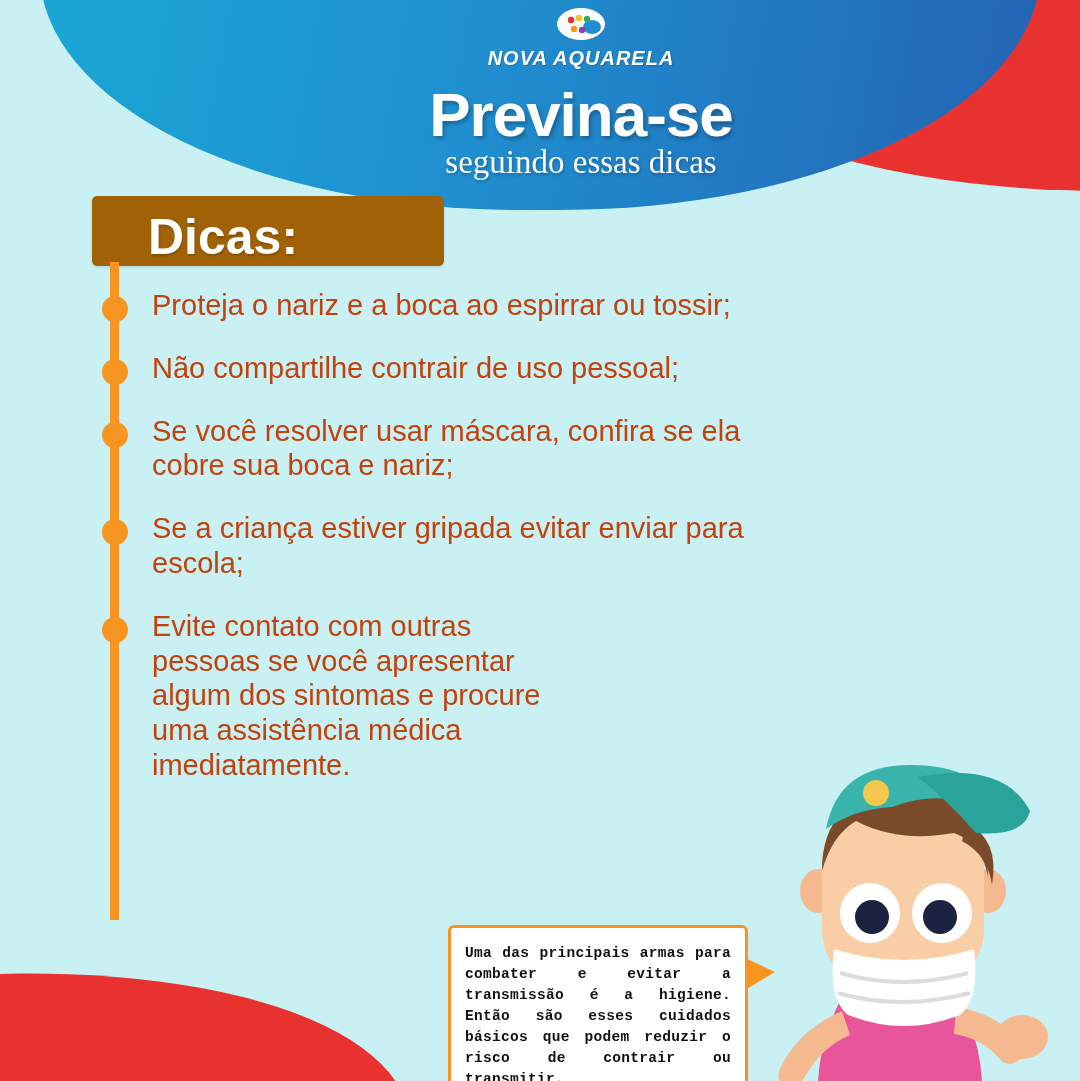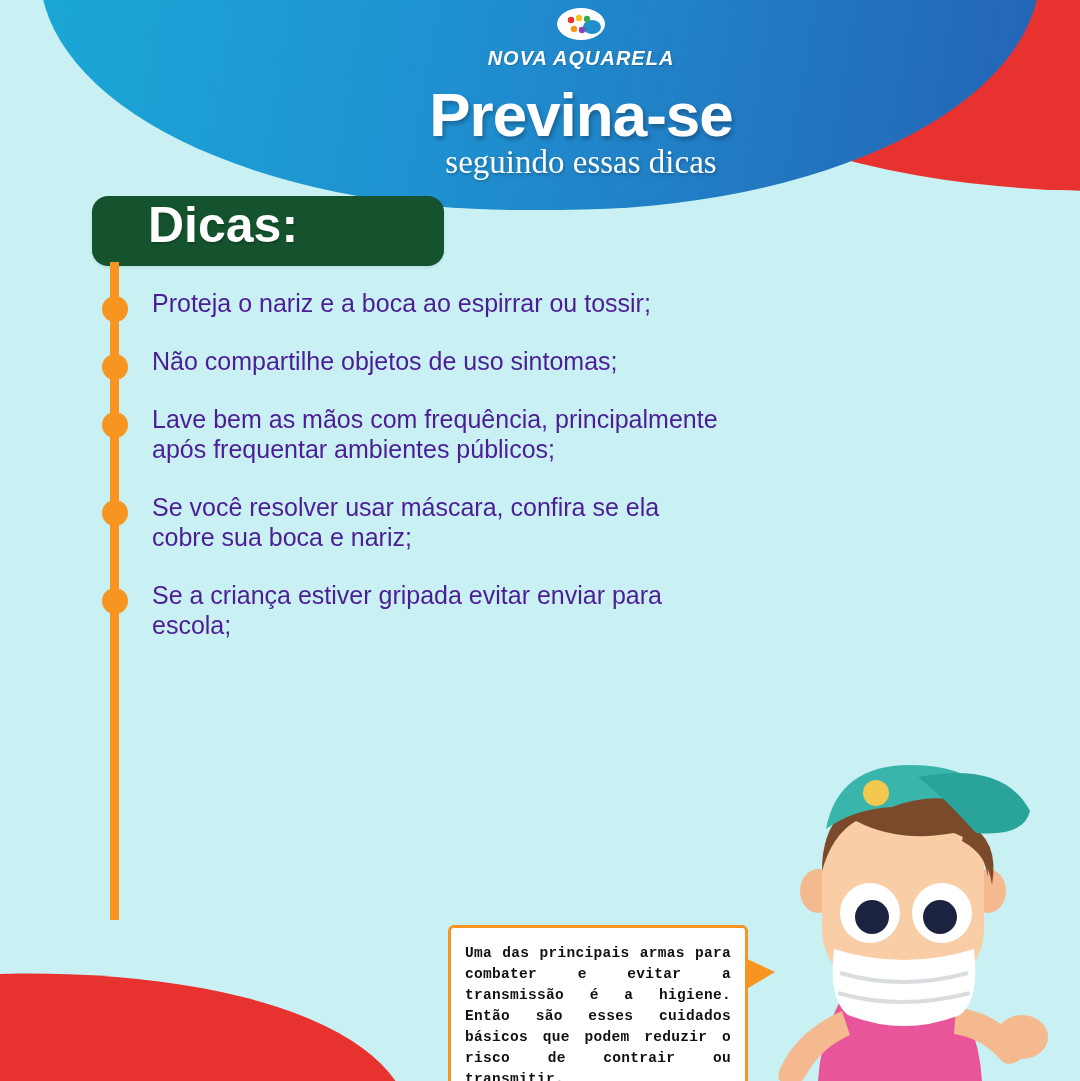--- a/index.html
+++ b/index.html
@@ -98,24 +98,24 @@
     font-family: Liberation Serif, serif;
   }
 
   
   .dicas-banner {
     position: absolute;
     top: 196px;
     left: 92px;
     width: 352px;
     height: 70px;
-    background: #14532d;
-    border-radius: 16px;
+    background: #a16207;
+    border-radius: 5px;
     display: flex;
-    align-items: flex-start;
+    align-items: flex-end;
     box-shadow: 0 2px 3px rgba(0,0,0,.08);
   }
   .dicas-banner span {
     font-size: 50px;
     font-weight: bold;
     color: #ffffff;
     margin-left: 56px;
     text-shadow: 1px 2px 2px rgba(0,0,0,.18);
   }
 
@@ -144,23 +144,23 @@
   .tip .dot {
     position: absolute;
     left: -12px;
     top: 8px;
     width: 26px;
     height: 26px;
     border-radius: 50%;
     background: #f79520;
   }
   .tip .txt {
-    font-size: 25px;
+    font-size: 29px;
     line-height: 1.2;
-    color: #4c1d95;
+    color: #c2410c;
     white-space: pre-line;
   }
 
   
   .bubble {
     position: absolute;
     left: 448px;
     top: 925px;
     width: 300px;
     background: #ffffff;
@@ -232,36 +232,39 @@
 
   <div class="timeline"></div>
 
   <div class="tips">
     <div class="tip">
       <span class="dot"></span>
       <div class="txt">Proteja o nariz e a boca ao espirrar ou tossir;</div>
     </div>
     <div class="tip">
       <span class="dot"></span>
-      <div class="txt">Não compartilhe objetos de uso sintomas;</div>
-    </div>
-    <div class="tip">
-      <span class="dot"></span>
-      <div class="txt">Lave bem as mãos com frequência, principalmente
-após frequentar ambientes públicos;</div>
+      <div class="txt">Não compartilhe contrair de uso pessoal;</div>
     </div>
     <div class="tip">
       <span class="dot"></span>
       <div class="txt">Se você resolver usar máscara, confira se ela
 cobre sua boca e nariz;</div>
     </div>
     <div class="tip">
       <span class="dot"></span>
       <div class="txt">Se a criança estiver gripada evitar enviar para
 escola;</div>
+    </div>
+    <div class="tip">
+      <span class="dot"></span>
+      <div class="txt">Evite contato com outras
+pessoas se você apresentar
+algum dos sintomas e procure
+uma assistência médica
+imediatamente.</div>
     </div>
   </div>
 
   <div class="bubble">
     <p>Uma das principais armas para combater e evitar a transmissão é a higiene. Então são esses cuidados básicos que podem reduzir o risco de contrair ou transmitir.</p>
   </div>
 
   <svg class="boy" viewBox="0 0 340 400">
 
     <path d="M110 320 q60 -30 120 0 q20 40 22 80 h-164 q2 -40 22 -80 z" fill="#e8559b"></path>

